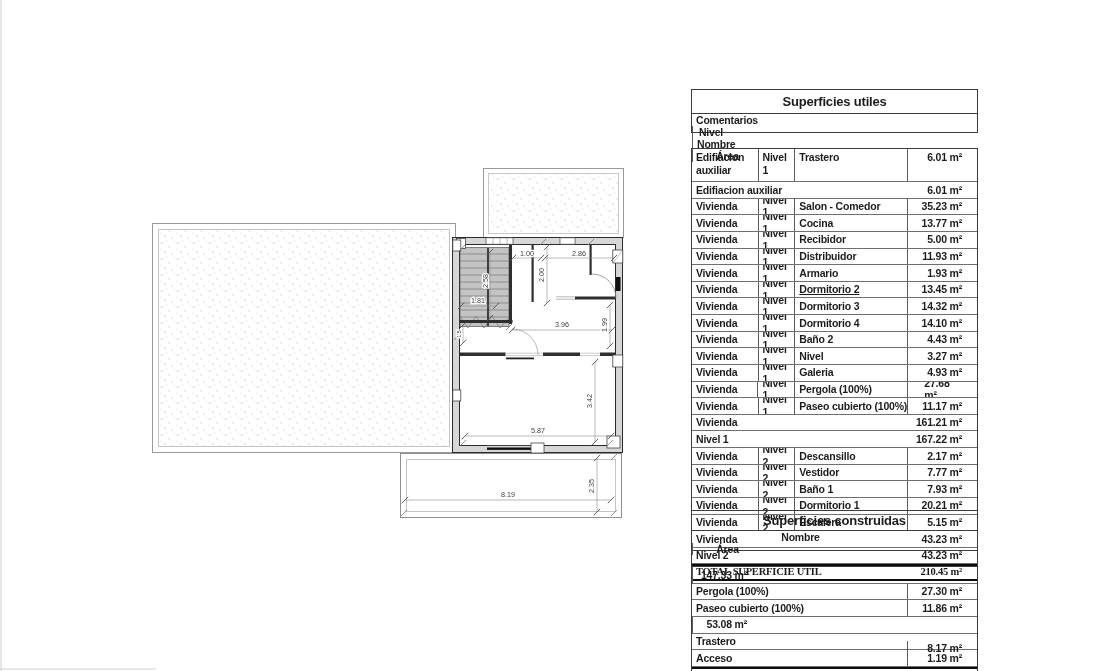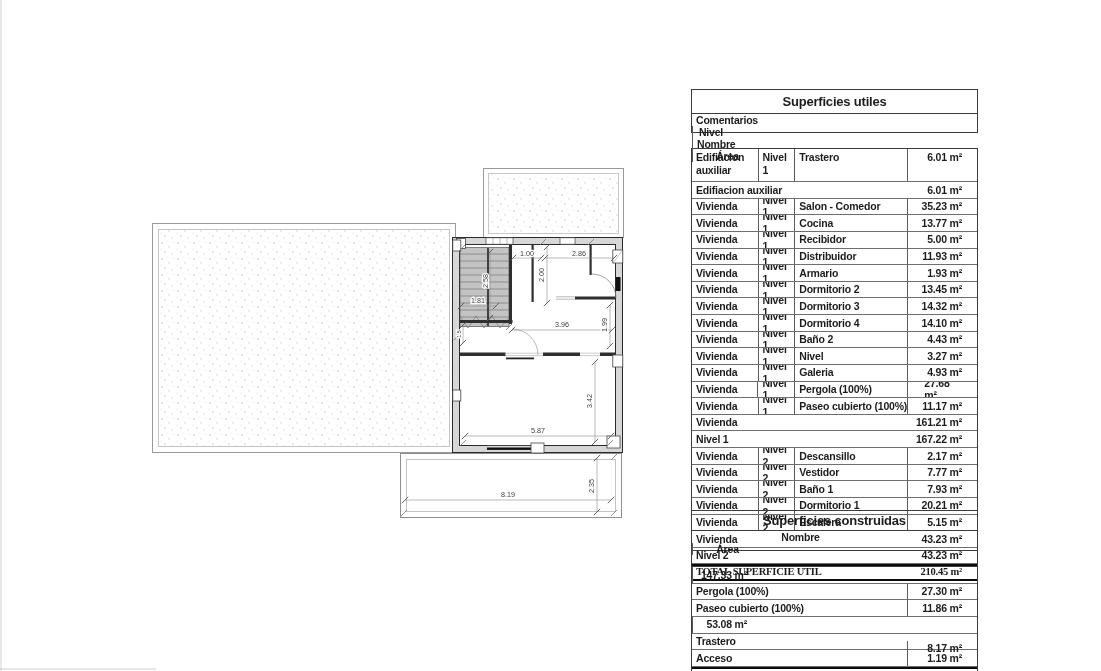--- a/index.html
+++ b/index.html
@@ -240,21 +240,21 @@
       </div>
       <div class="row" style="height: 16.63px;">
         <div class="cell wrap" style="width: 66px;">Vivienda</div>
         <div class="cell sepl" style="width: 37px;">Nivel 1</div>
         <div class="cell sepl" style="width: 114px;">Armario</div>
         <div class="cell sepl area" style="width: 70px;">1.93 m²</div>
       </div>
       <div class="row" style="height: 16.63px;">
         <div class="cell wrap" style="width: 66px;">Vivienda</div>
         <div class="cell sepl" style="width: 37px;">Nivel 1</div>
-        <div class="cell sepl" style="width: 114px;">Dormitorio 2</div>
+        <div class="cell sepl" style="width: 114px; text-decoration: underline;">Dormitorio 2</div>
         <div class="cell sepl area" style="width: 70px;">13.45 m²</div>
       </div>
       <div class="row" style="height: 16.63px;">
         <div class="cell wrap" style="width: 66px;">Vivienda</div>
         <div class="cell sepl" style="width: 37px;">Nivel 1</div>
         <div class="cell sepl" style="width: 114px;">Dormitorio 3</div>
         <div class="cell sepl area" style="width: 70px;">14.32 m²</div>
       </div>
       <div class="row" style="height: 16.63px;">
         <div class="cell wrap" style="width: 66px;">Vivienda</div>

